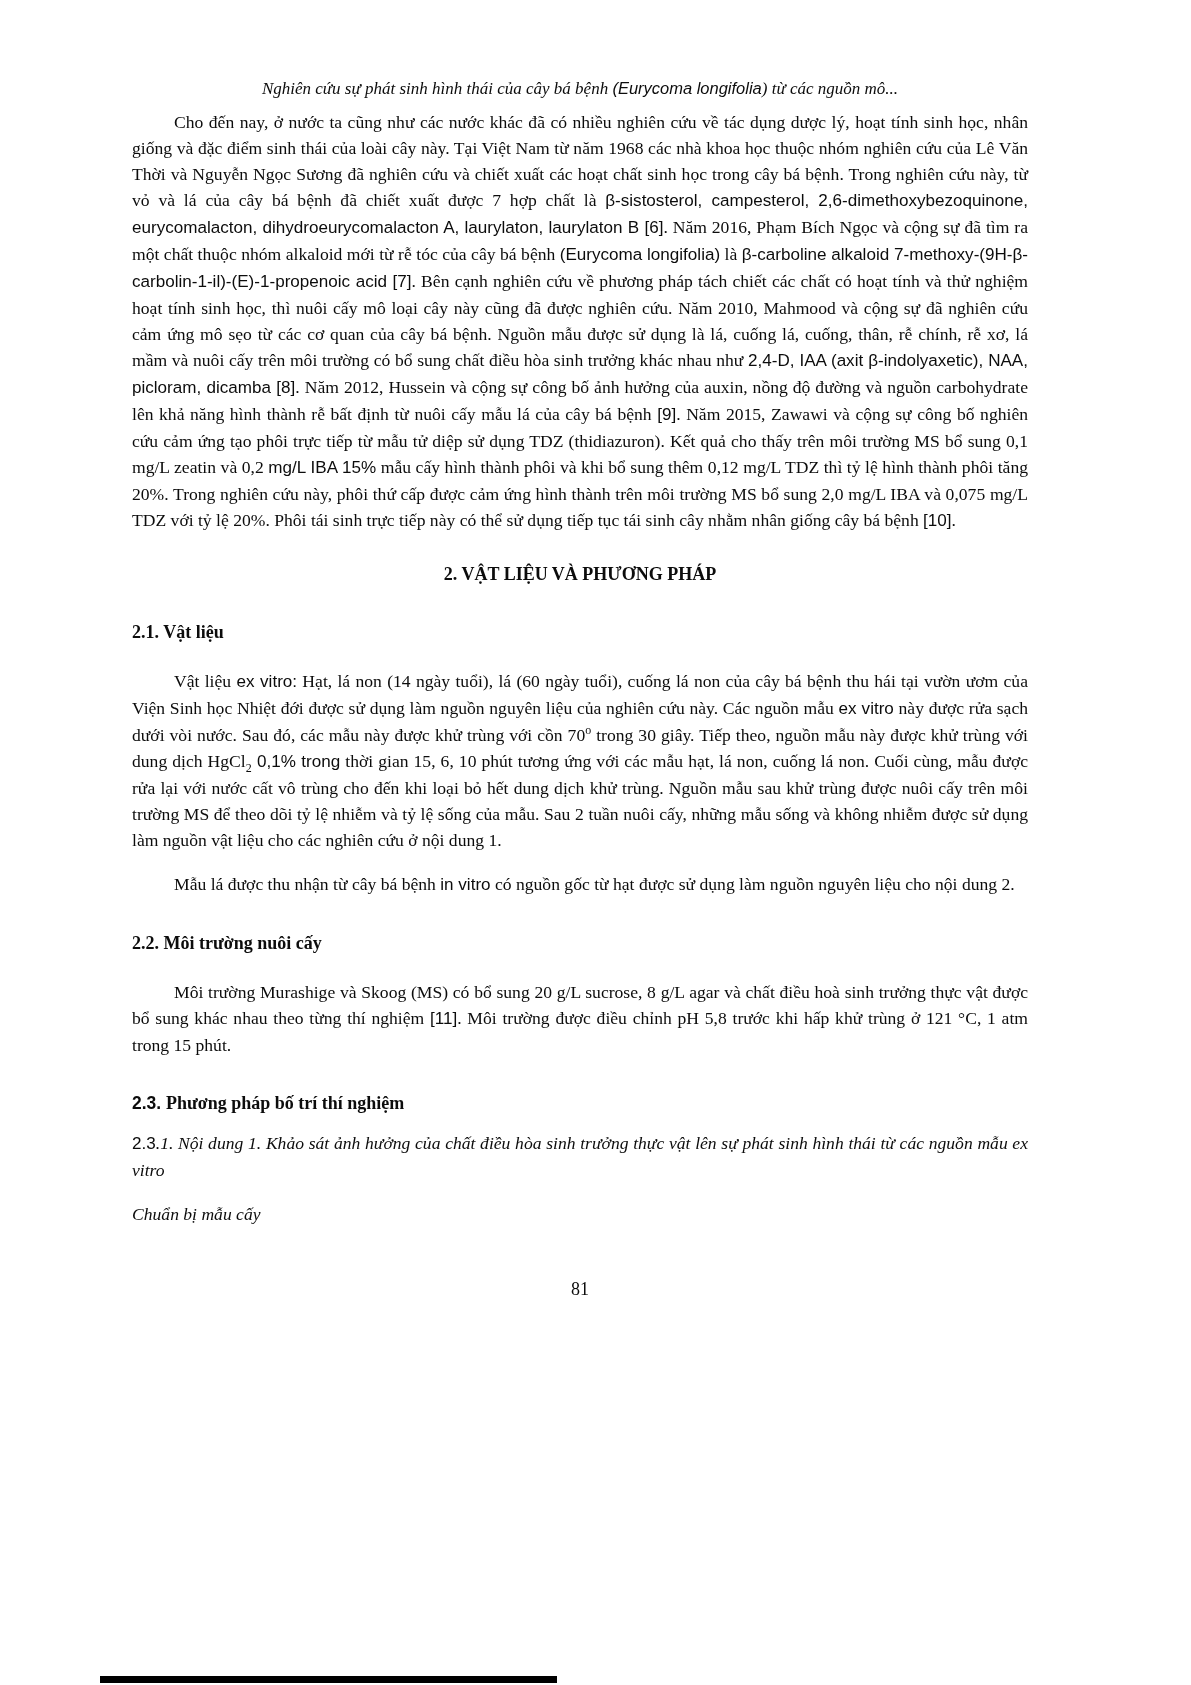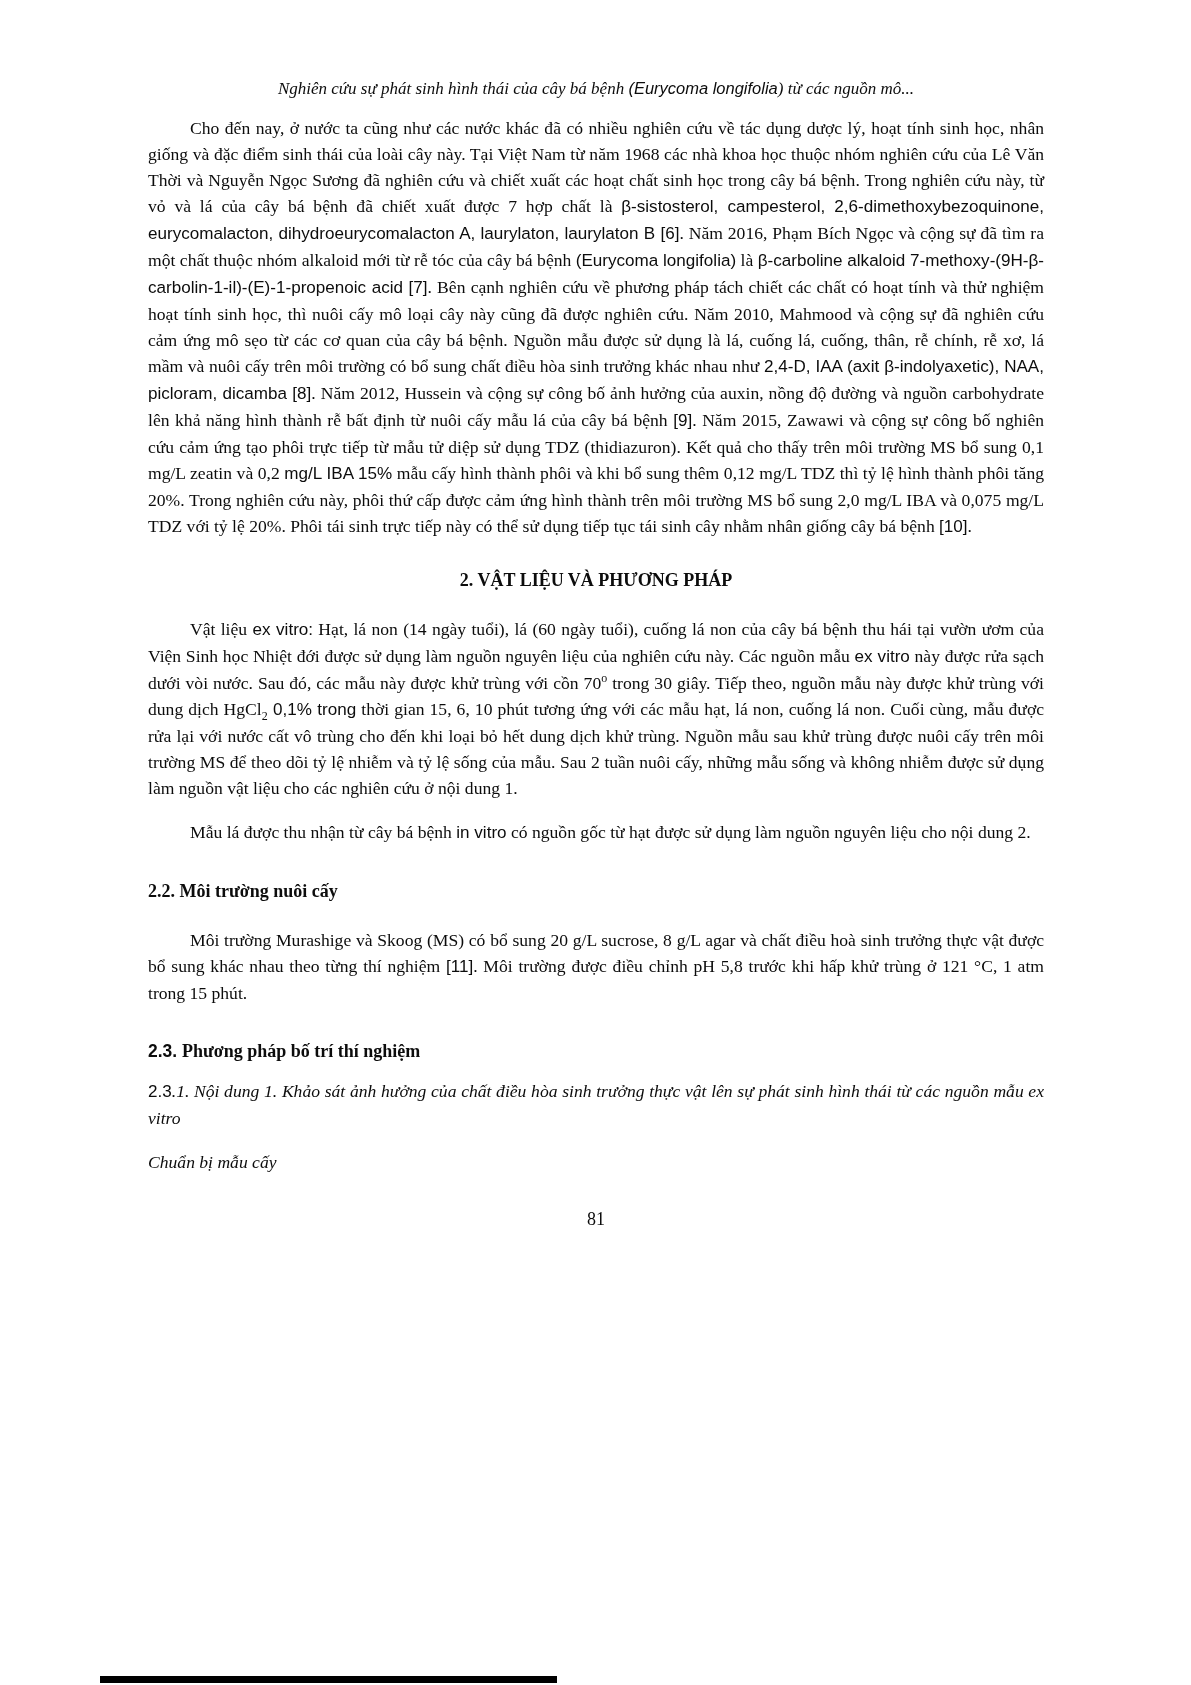--- a/index.html
+++ b/index.html
@@ -5,21 +5,21 @@
   * { margin:0; padding:0; box-sizing:border-box; }
   html,body { background:#ffffff; }
   body {
     width:1191px; height:1685px;
     position:relative;
     font-family:"Liberation Serif","DejaVu Serif",serif;
     color:#0c0c0c;
     overflow:hidden;
   }
   .page { position:absolute; inset:0; background:#ffffff; }
-  .content { position:absolute; left:148px; top:0; width:896px; }
+  .content { position:absolute; left:132px; top:0; width:896px; }
 
   .running-head {
     margin-top:76px;
     font-size:17px;
     font-style:italic;
     text-align:center;
     line-height:24px;
   }
   .para {
     font-size:17.6px;
@@ -43,26 +43,26 @@
     line-height:26px;
   }
   .after-heading { margin-top:23px; }
 
   .italic { font-style:italic; }
   .sans { font-family:"Liberation Sans","DejaVu Sans",sans-serif; font-size:0.97em; }
   .it { font-style:italic; }
   .bd { font-weight:bold; }
   sup, sub { font-size:0.68em; line-height:0; }
 
-  .intro { margin-top:14px; }
+  .intro { margin-top:8px; }
   .p231 { margin-top:14px; text-indent:0; }
   .prep { margin-top:16px; text-indent:0; }
 
   .page-number {
-    margin-top:34px;
+    margin-top:52px;
     text-align:center;
     font-size:18px;
   }
 
   .bottom-bar {
     position:absolute;
     left:100px; bottom:2px;
     width:457px; height:7px;
     background:#000000;
   }
@@ -72,20 +72,21 @@
 
 <div class="page">
   <div class="content">
 
     <div class="running-head"><span class="it">Nghiên cứu sự phát sinh hình thái của cây bá bệnh </span><span class="sans it">(Eurycoma longifolia</span><span class="it">) từ các nguồn mô...</span></div>
 
     <p class="para indent intro"><span>Cho đến nay, ở nước ta cũng như các nước khác đã có nhiều nghiên cứu về tác dụng dược lý, hoạt tính sinh học, nhân giống và đặc điểm sinh thái của loài cây này. Tại Việt Nam từ năm 1968 các nhà khoa học thuộc nhóm nghiên cứu của Lê Văn Thời và Nguyễn Ngọc Sương đã nghiên cứu và chiết xuất các hoạt chất sinh học trong cây bá bệnh. Trong nghiên cứu này, từ vỏ và lá của cây bá bệnh đã chiết xuất được 7 hợp chất là </span><span class="sans">β-sistosterol, campesterol, 2,6-dimethoxybezoquinone, eurycomalacton, dihydroeurycomalacton A, laurylaton, laurylaton B [6]</span><span>. Năm 2016, Phạm Bích Ngọc và cộng sự đã tìm ra một chất thuộc nhóm alkaloid mới từ rễ tóc của cây bá bệnh </span><span class="sans">(Eurycoma longifolia)</span><span> là </span><span class="sans">β-carboline alkaloid 7-methoxy-(9H-β-carbolin-1-il)-(E)-1-propenoic acid [7]</span><span>. Bên cạnh nghiên cứu về phương pháp tách chiết các chất có hoạt tính và thử nghiệm hoạt tính sinh học, thì nuôi cấy mô loại cây này cũng đã được nghiên cứu. Năm 2010, Mahmood và cộng sự đã nghiên cứu cảm ứng mô sẹo từ các cơ quan của cây bá bệnh. Nguồn mẫu được sử dụng là lá, cuống lá, cuống, thân, rễ chính, rễ xơ, lá mầm và nuôi cấy trên môi trường có bổ sung chất điều hòa sinh trưởng khác nhau như </span><span class="sans">2,4-D, IAA (axit β-indolyaxetic), NAA, picloram, dicamba [8]</span><span>. Năm 2012, Hussein và cộng sự công bố ảnh hưởng của auxin, nồng độ đường và nguồn carbohydrate lên khả năng hình thành rễ bất định từ nuôi cấy mẫu lá của cây bá bệnh </span><span class="sans">[9]</span><span>. Năm 2015, Zawawi và cộng sự công bố nghiên cứu cảm ứng tạo phôi trực tiếp từ mẫu tử diệp sử dụng TDZ (thidiazuron). Kết quả cho thấy trên môi trường MS bổ sung 0,1 mg/L zeatin và 0,2 </span><span class="sans">mg/L IBA 15%</span><span> mẫu cấy hình thành phôi và khi bổ sung thêm 0,12 mg/L TDZ thì tỷ lệ hình thành phôi tăng 20%. Trong nghiên cứu này, phôi thứ cấp được cảm ứng hình thành trên môi trường MS bổ sung 2,0 mg/L IBA và 0,075 mg/L TDZ với tỷ lệ 20%. Phôi tái sinh trực tiếp này có thể sử dụng tiếp tục tái sinh cây nhằm nhân giống cây bá bệnh </span><span class="sans">[10]</span><span>.</span></p>
 
     <h2 class="section-title">2.  VẬT LIỆU VÀ PHƯƠNG PHÁP</h2>
 
+    <h3 class="sub-heading">2.1. Vật liệu</h3>
 
     <p class="para indent after-heading"><span>Vật liệu </span><span class="sans">ex vitro:</span><span> Hạt, lá non (14 ngày tuổi), lá (60 ngày tuổi), cuống lá non của cây bá bệnh thu hái tại vườn ươm của Viện Sinh học Nhiệt đới được sử dụng làm nguồn nguyên liệu của nghiên cứu này. Các nguồn mẫu </span><span class="sans">ex vitro</span><span> này được rửa sạch dưới vòi nước. Sau đó, các mẫu này được khử trùng với cồn 70</span><sup>o</sup><span> trong 30 giây. Tiếp theo, nguồn mẫu này được khử trùng với dung dịch HgCl</span><sub>2</sub><span class="sans"> 0,1% trong</span><span> thời gian 15, 6, 10 phút tương ứng với các mẫu hạt, lá non, cuống lá non. Cuối cùng, mẫu được rửa lại với nước cất vô trùng cho đến khi loại bỏ hết dung dịch khử trùng. Nguồn mẫu sau khử trùng được nuôi cấy trên môi trường MS để theo dõi tỷ lệ nhiễm và tỷ lệ sống của mẫu. Sau 2 tuần nuôi cấy, những mẫu sống và không nhiễm được sử dụng làm nguồn vật liệu cho các nghiên cứu ở nội dung 1.</span></p>
 
     <p class="para indent"><span>Mẫu lá được thu nhận từ cây bá bệnh </span><span class="sans">in vitro</span><span> có nguồn gốc từ hạt được sử dụng làm nguồn nguyên liệu cho nội dung 2.</span></p>
 
     <h3 class="sub-heading">2.2. Môi trường nuôi cấy</h3>
 
     <p class="para indent after-heading"><span>Môi trường Murashige và Skoog (MS) có bổ sung 20 g/L sucrose, 8 g/L agar và chất điều hoà sinh trưởng thực vật được bổ sung khác nhau theo từng thí nghiệm </span><span class="sans">[11]</span><span>. Môi trường được điều chỉnh pH 5,8 trước khi hấp khử trùng ở 121 °C, 1 atm trong 15 phút.</span></p>
 
     <h3 class="sub-heading"><span class="sans">2.3. </span><span class="bd">Phương pháp bố trí thí nghiệm</span></h3>

